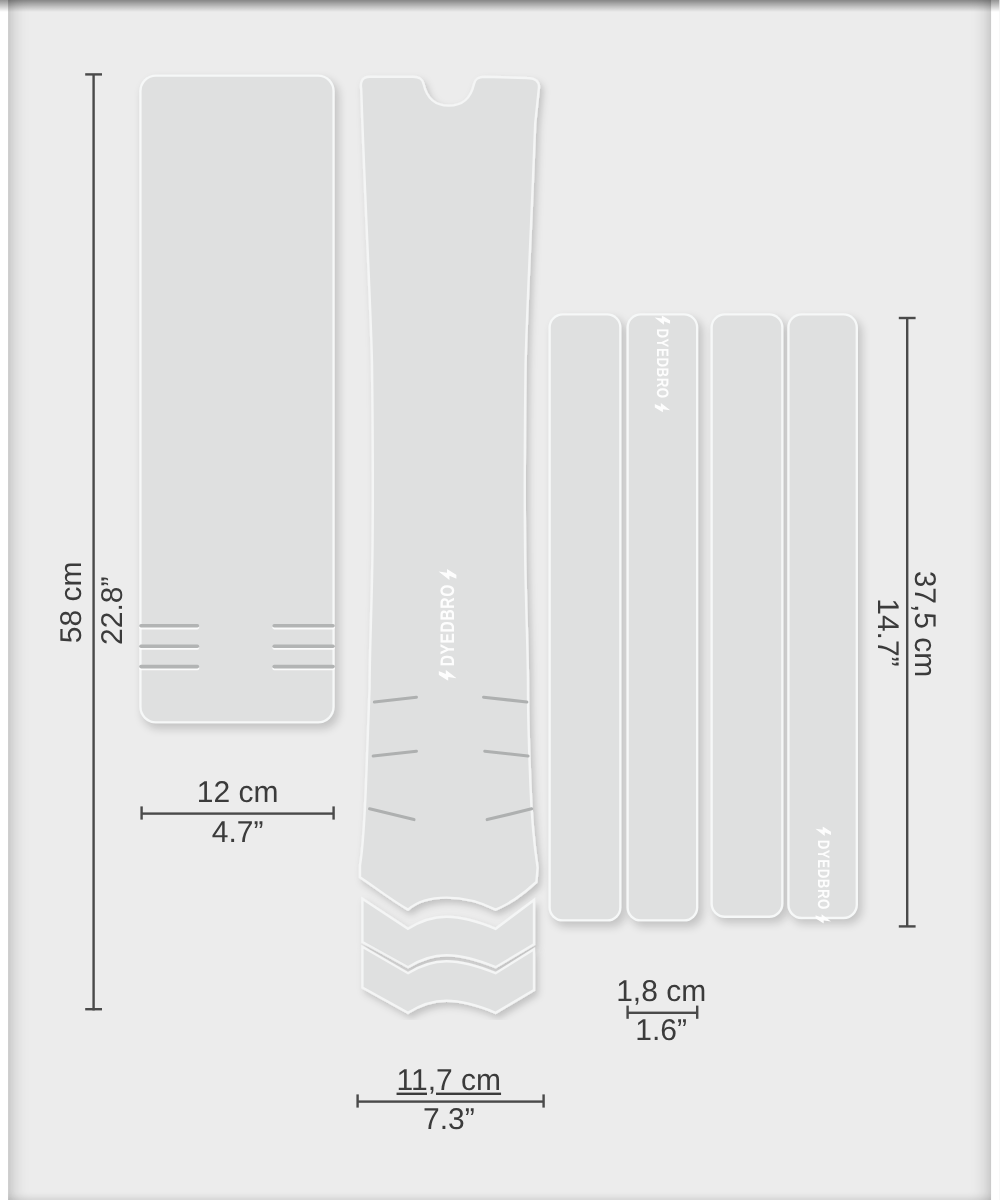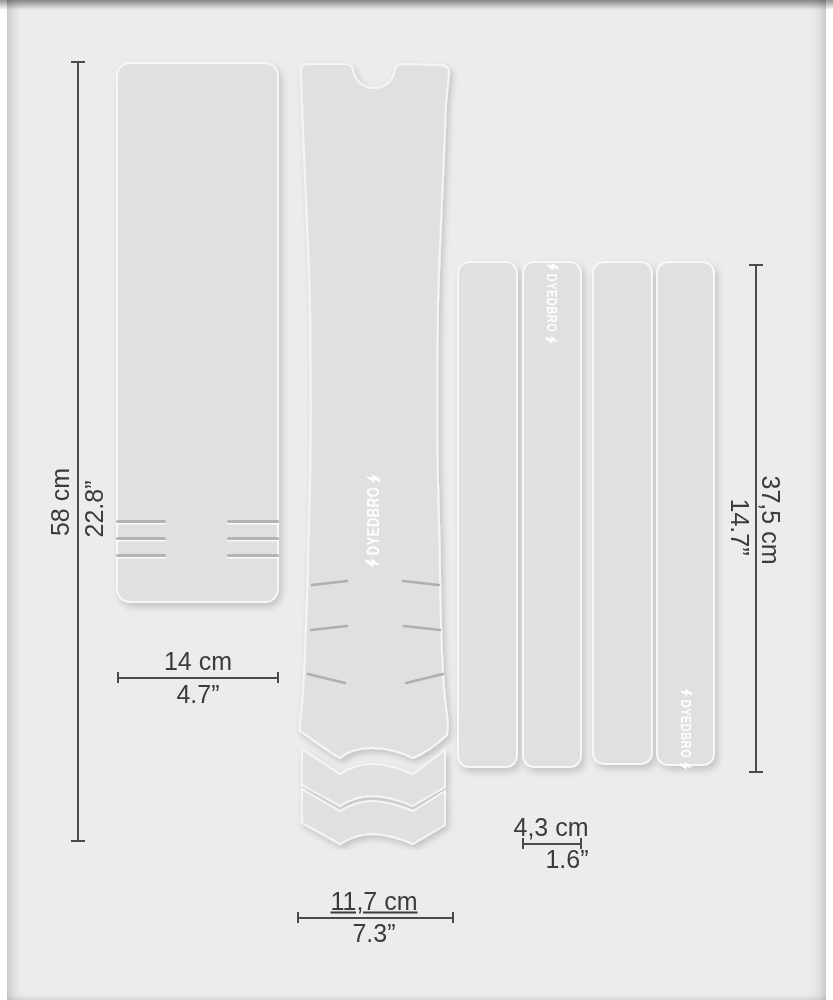--- a/index.html
+++ b/index.html
@@ -137,34 +137,34 @@
 
 <div class="dim-line" style="left:77px;top:62px;width:1.5px;height:780px;"></div>
 <div class="dim-tick" style="left:71px;top:61px;width:14px;height:2px;"></div>
 <div class="dim-tick" style="left:71px;top:840px;width:14px;height:2px;"></div>
 <div class="dim-label rot-ccw" style="left:60px;top:502px;">58 cm</div>
 <div class="dim-label rot-ccw" style="left:94px;top:509px;">22.8”</div>
 
 <div class="dim-line" style="left:118px;top:677px;width:160px;height:1.5px;"></div>
 <div class="dim-tick" style="left:117px;top:672px;width:2px;height:11px;"></div>
 <div class="dim-tick" style="left:277px;top:672px;width:2px;height:11px;"></div>
-<div class="dim-label" style="left:198px;top:661px;">14 cm</div>
+<div class="dim-label" style="left:198px;top:661px;">12 cm</div>
 <div class="dim-label" style="left:198px;top:694px;">4.7”</div>
 
 <div class="dim-line" style="left:298px;top:917px;width:155px;height:1.5px;"></div>
 <div class="dim-tick" style="left:297px;top:912px;width:2px;height:11px;"></div>
 <div class="dim-tick" style="left:452px;top:912px;width:2px;height:11px;"></div>
 <div class="dim-label" style="left:374px;top:901px;text-decoration:underline;">11,7 cm</div>
 <div class="dim-label" style="left:374px;top:933px;">7.3”</div>
 
 <div class="dim-line" style="left:523px;top:843px;width:58px;height:1.5px;"></div>
 <div class="dim-tick" style="left:522px;top:838px;width:2px;height:11px;"></div>
 <div class="dim-tick" style="left:580px;top:838px;width:2px;height:11px;"></div>
-<div class="dim-label" style="left:551px;top:827px;">4,3 cm</div>
-<div class="dim-label" style="left:551px;top:859px;margin-left:16px;">1.6”</div>
+<div class="dim-label" style="left:551px;top:827px;">1,8 cm</div>
+<div class="dim-label" style="left:551px;top:859px;">1.6”</div>
 
 <div class="dim-line" style="left:755px;top:265px;width:1.5px;height:507px;"></div>
 <div class="dim-tick" style="left:749px;top:264px;width:14px;height:2px;"></div>
 <div class="dim-tick" style="left:749px;top:771px;width:14px;height:2px;"></div>
 <div class="dim-label rot-cw" style="left:770px;top:520px;">37,5 cm</div>
 <div class="dim-label rot-cw" style="left:739px;top:527px;">14.7”</div>
 
 <div class="top-shade"></div>
 
 </body></html>

